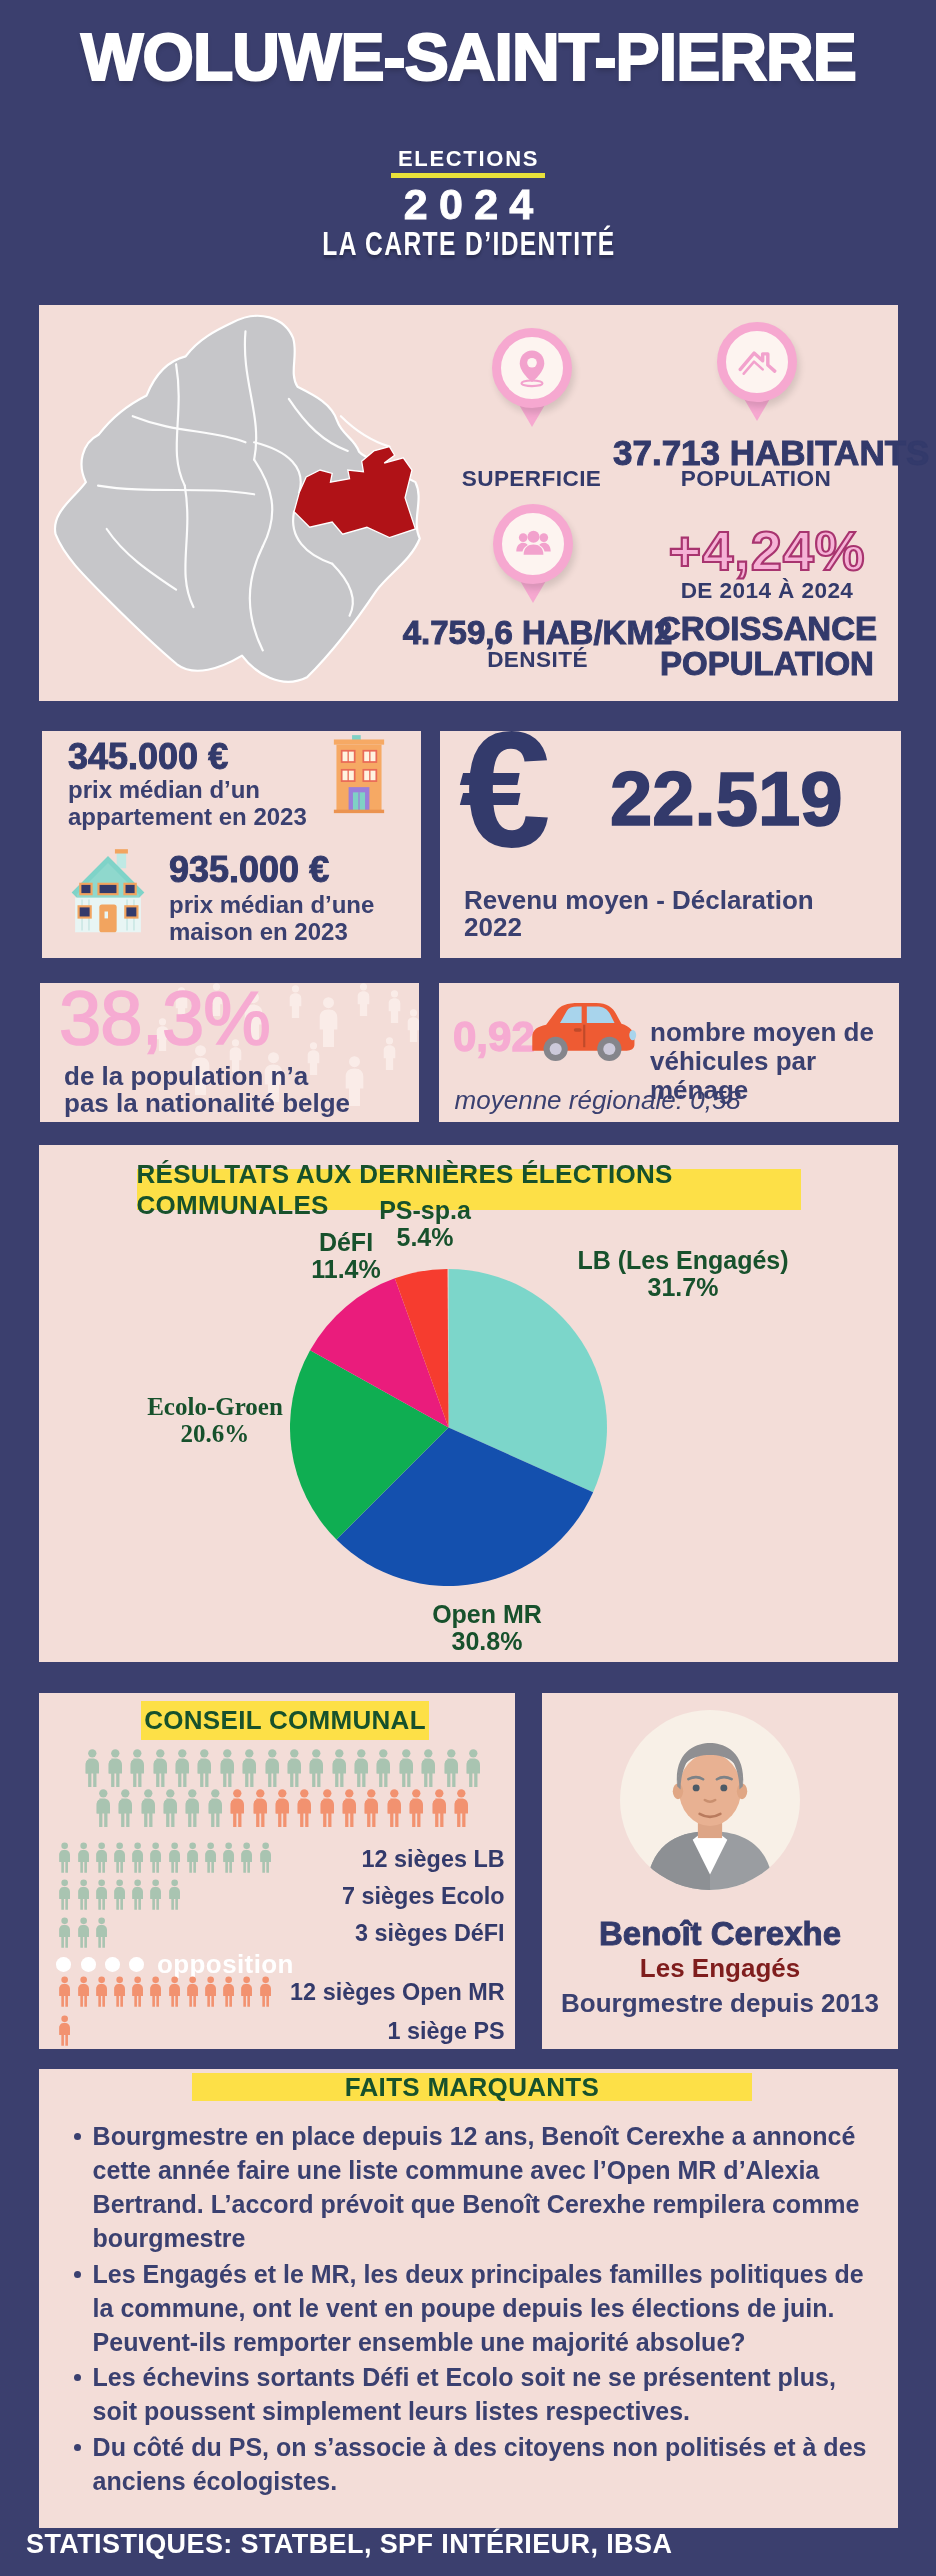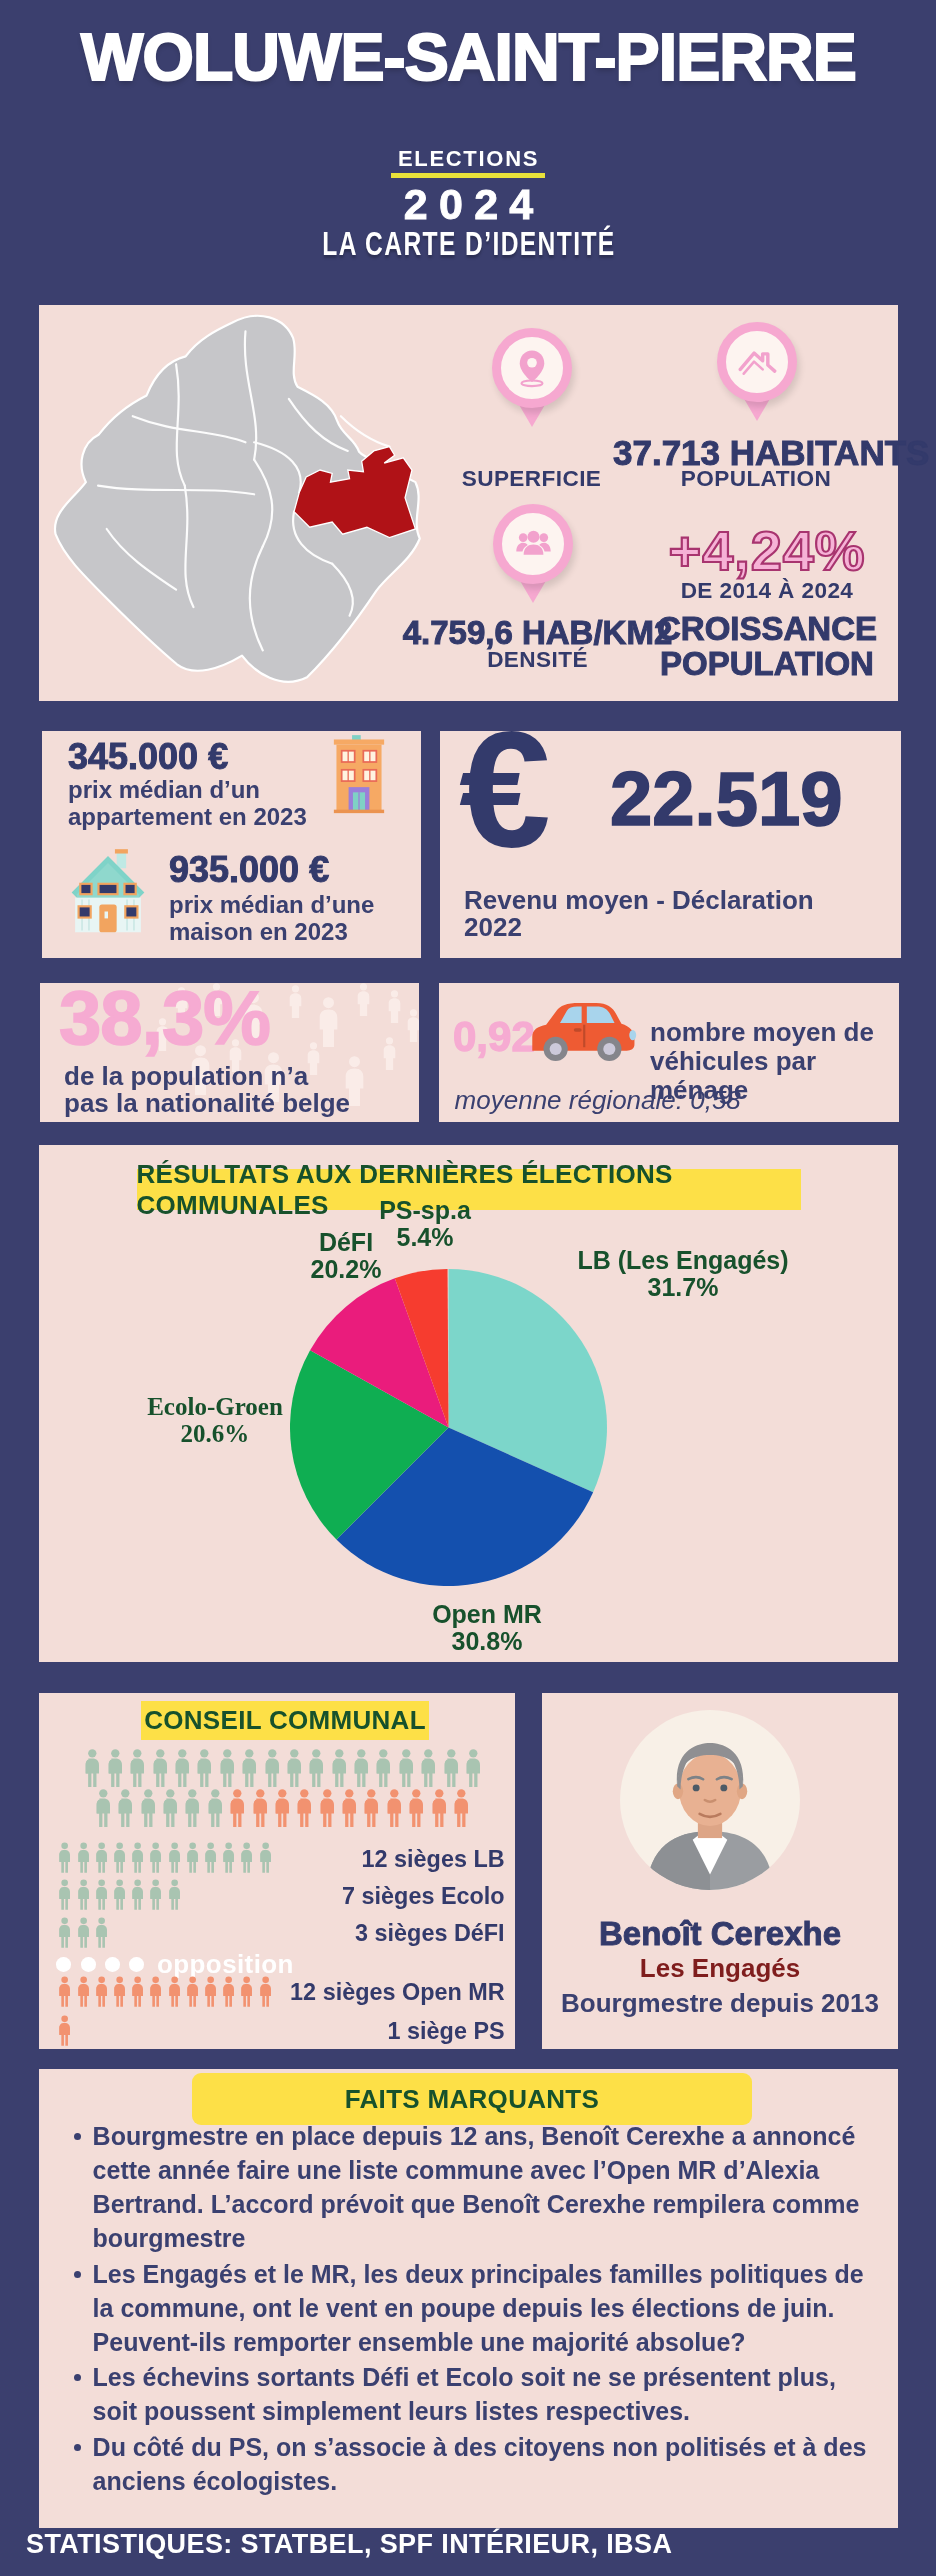--- a/index.html
+++ b/index.html
@@ -37,21 +37,21 @@
       -webkit-text-stroke:2.2px #a8346f;letter-spacing:0.9px;}
   
   #panel-housing{left:42px;top:731px;width:379px;height:227px;}
   #panel-income{left:440px;top:731px;width:461px;height:227px;}
   .big-price{position:absolute;font-size:36px;font-weight:bold;color:#333a6b;-webkit-text-stroke:1px #333a6b;white-space:nowrap;}
   .caption{position:absolute;font-size:24px;line-height:27px;font-weight:bold;color:#3a4070;}
   #euro-sign{position:absolute;left:19px;top:-24px;font-size:165px;font-weight:bold;color:#333a6b;line-height:165px;}
   #income-value{position:absolute;left:170px;top:24px;font-size:76px;font-weight:bold;color:#333a6b;-webkit-text-stroke:1.7px #333a6b;}
   
   #panel-nationality{left:40px;top:983px;width:379px;height:139px;overflow:hidden;}
-  #nationality-value{position:absolute;left:19px;top:-7px;font-size:76px;line-height:83px;font-weight:bold;
+  #nationality-value{position:absolute;left:19px;top:-7px;font-size:76px;line-height:83px;font-weight:normal;
       color:#f6abd2;-webkit-text-stroke:1.7px #f6abd2;letter-spacing:-0.9px;}
   #panel-vehicles{left:439px;top:983px;width:460px;height:139px;}
   #vehicles-value{position:absolute;left:14px;top:29.5px;font-size:42px;font-weight:bold;color:#f6abd2;-webkit-text-stroke:1.3px #f6abd2;}
   #vehicles-note{position:absolute;left:15.6px;top:102px;font-size:26px;font-style:italic;color:#3a4070;}
   
   #panel-pie{left:39px;top:1145px;width:859px;height:517px;}
   .band{position:absolute;background:#fde047;color:#17512c;font-weight:bold;font-size:26px;
       display:flex;align-items:center;justify-content:center;letter-spacing:0.3px;}
   #pie-band{left:50%;top:24px;transform:translateX(-50%);width:664px;height:41px;}
   #pie-svg{position:absolute;left:251px;top:124px;}
@@ -66,21 +66,21 @@
   
   #panel-mayor{left:542px;top:1693px;width:356px;height:356px;}
   #mayor-photo{position:absolute;left:78px;top:16.5px;width:180px;height:180px;border-radius:50%;
       background:#f8f0e7;overflow:hidden;}
   #mayor-name{position:absolute;left:0;top:222px;width:100%;text-align:center;font-size:33px;
       font-weight:bold;color:#333a6b;-webkit-text-stroke:0.9px #333a6b;}
   #mayor-party{position:absolute;left:0;top:260px;width:100%;text-align:center;font-size:26px;font-weight:bold;color:#7f1d1d;}
   #mayor-mandate{position:absolute;left:0;top:295px;width:100%;text-align:center;font-size:26px;font-weight:bold;color:#3a4070;}
   
   #panel-facts{left:39px;top:2069px;width:859px;height:459px;}
-  #facts-band{left:153px;top:4.3px;width:560px;height:52px;border-radius:9px;}
+  #facts-band{left:153px;top:4.3px;width:560px;height:28px;}
   #facts-list{position:absolute;left:31px;top:50px;width:807px;margin:0;padding:0;list-style:none;}
   #facts-list li{position:relative;padding-left:22.6px;font-size:25px;line-height:34px;font-weight:bold;
       color:#3a4070;margin-bottom:1.7px;}
   #facts-list li::before{content:"";position:absolute;left:3.5px;top:14px;width:7px;height:7px;border-radius:50%;background:#3a4070;}
   
   #footer-sources{position:absolute;left:26px;top:2529px;color:#ffffff;font-size:27px;font-weight:bold;letter-spacing:0.4px;}
 </style>
 </head>
 <body>
 
@@ -314,21 +314,21 @@
         <path d="M183,183 L183.0,0.0 A183,183 0 0 1 350.0,257.8 Z" fill="#7cd6ca"></path>
         <path d="M183,183 L350.0,257.8 A183,183 0 0 1 53.6,312.4 Z" fill="#1450ae"></path>
         <path d="M183,183 L53.6,312.4 A183,183 0 0 1 23.2,93.8 Z" fill="#0fae52"></path>
         <path d="M183,183 L23.2,93.8 A183,183 0 0 1 121.0,10.8 Z" fill="#ea1c7c"></path>
         <path d="M183,183 L121.0,10.8 A183,183 0 0 1 181.9,0.0 Z" fill="#f63c2f"></path>
       </svg>
     <div id="pie-labels">
         <div class="pie-label" style="left: 644px; top: 102px;"><span>LB (Les Engagés)</span><br><span>31.7%</span></div>
         <div class="pie-label" style="left: 448px; top: 456px;"><span>Open MR</span><br><span>30.8%</span></div>
         <div class="pie-label" style="left: 176px; top: 248px; font-family: Liberation Serif, serif;"><span>Ecolo-Groen</span><br><span>20.6%</span></div>
-        <div class="pie-label" style="left: 283px; top: 84px; margin-left: 24px;"><span>DéFI</span><br><span>20.2%</span></div>
+        <div class="pie-label" style="left: 283px; top: 84px; margin-left: 24px;"><span>DéFI</span><br><span>11.4%</span></div>
         <div class="pie-label" style="left: 386px; top: 52px;"><span>PS-sp.a</span><br><span>5.4%</span></div>
       </div>
   </div>
 
   <div class="panel" id="panel-council">
     <div class="band" id="council-band">CONSEIL COMMUNAL</div>
     <div id="council-figs">
         <svg width="22.6" height="38" viewBox="0 0 24 42" style="position: absolute; left: 42px; top: 56px;">
           <circle cx="12" cy="4.8" r="4.6" fill="#a9c4b1"></circle>
           <path d="M12 10.6 C7.2 10.6 4.8 13.4 4.8 17.2 L4.8 27 L7.6 27 L7.6 10.6 Z" fill="#a9c4b1" transform="scale(1,1)"></path>

